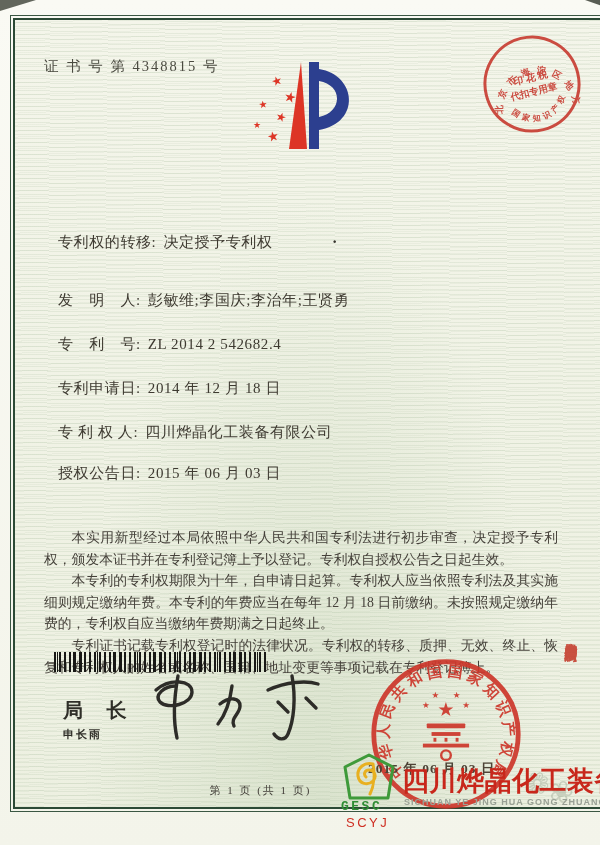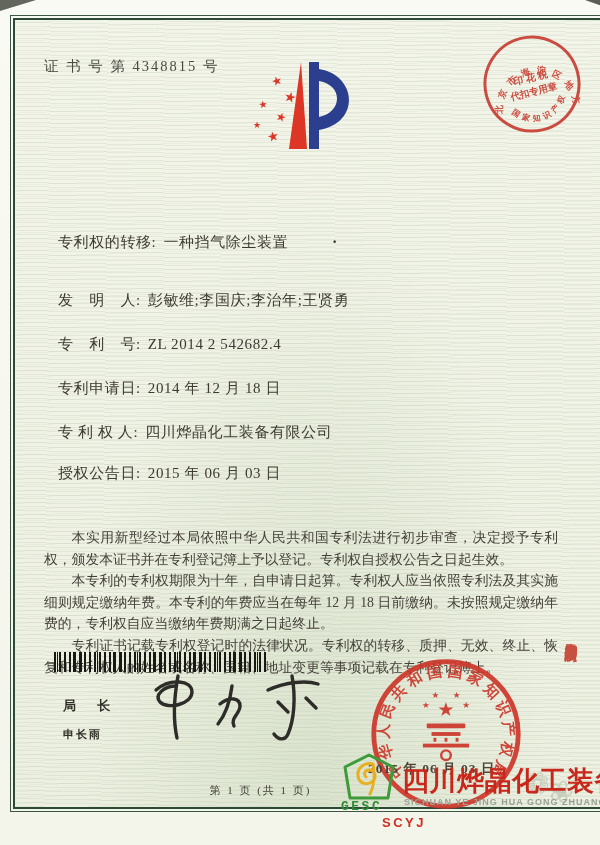--- a/index.html
+++ b/index.html
@@ -29,40 +29,40 @@
   .f0{top:233px}.f1{top:291px}.f2{top:335px}.f3{top:379px}.f4{top:423px}.f5{top:464px}
   .stray-dot{position:absolute;left:332px;top:233px;font-size:16px;font-weight:bold;color:#33312b;}
   .body-text{position:absolute;left:44px;top:490px;width:514px;margin-top:37px;}
   .body-text p{margin:0;text-indent:2em;font-size:13.8px;line-height:21.6px;
     text-align:justify;color:#45413a;}
   .barcode{position:absolute;left:54px;top:652px;width:213px;height:20px;
     background:
       repeating-linear-gradient(90deg,#181815 0 2px,transparent 2px 5px),
       repeating-linear-gradient(90deg,#181815 0 1px,transparent 1px 8px);
     background-position:0 0,3px 0;}
-  .director-label{position:absolute;left:63px;top:697px;font-family:Liberation Serif, serif;
-    font-size:13px;font-weight:600;letter-spacing:9px;color:#2f2e28;}
+  .director-label{position:absolute;left:63px;top:697px;font-family:Liberation Sans, sans-serif;
+    font-size:20px;font-weight:600;letter-spacing:9px;color:#2f2e28;}
   .director-name{position:absolute;left:63px;top:727px;font-family:"Liberation Sans",sans-serif;
     font-size:11px;font-weight:600;letter-spacing:2px;color:#2f2e28;}
   .signature-svg{position:absolute;left:140px;top:664px;}
   .emblem-seal{position:absolute;left:368px;top:656px;z-index:2;}
   .seal-date{position:absolute;left:368px;top:760px;z-index:3;font-size:13.5px;font-weight:700;
     letter-spacing:1px;color:#4d4336;}
   .page-info{position:absolute;left:168px;top:783px;width:185px;text-align:center;
     font-size:11px;letter-spacing:2px;color:#44403a;}
   .edge-text{position:absolute;left:557px;top:633px;height:182px;writing-mode:vertical-rl;
     font-size:12.5px;font-weight:600;color:#c64434;letter-spacing:0.5px;
     transform:rotate(4deg);opacity:0.92;z-index:1;}
   .flourish{position:absolute;left:524px;top:770px;font-size:30px;color:rgba(158,168,148,0.45);
     transform:rotate(18deg);z-index:1;}
   .gesc-logo{position:absolute;left:340px;top:752px;z-index:4;}
   .gesc-text{position:absolute;left:341px;top:799px;z-index:4;font-family:Liberation Mono, monospace;
     font-size:13px;font-weight:800;letter-spacing:2.5px;color:#2e8c33;}
   .scyj-text{position:absolute;left:346px;top:815px;z-index:4;font-family:"Liberation Sans",sans-serif;
-    font-size:13px;font-weight:700;letter-spacing:2.5px;color:#cf2f23;margin-left:36px;}
+    font-size:13px;font-weight:400;letter-spacing:2.5px;color:#cf2f23;}
   .company-cn{position:absolute;left:402px;top:763px;z-index:4;font-family:"Liberation Sans",sans-serif;
     font-size:27px;font-weight:800;letter-spacing:0.5px;color:#c8271b;white-space:nowrap;}
   .company-en{position:absolute;left:404px;top:797px;z-index:4;font-family:"Liberation Sans",sans-serif;
     font-size:9px;font-weight:700;letter-spacing:1px;color:#99a095;white-space:nowrap;}
   .tax-stamp{position:absolute;left:472px;top:24px;transform:rotate(-14deg);opacity:0.9;}
   .content{position:absolute;inset:0;z-index:2;}
 </style>
 </head>
 <body>
 
@@ -103,21 +103,21 @@
         <text x="53" y="45" font-size="14" transform="rotate(14 53 41)">★</text>
         <text x="26" y="51" font-size="10" transform="rotate(-8 26 48)">★</text>
         <text x="44" y="64" font-size="12" transform="rotate(18 44 60)">★</text>
         <text x="20" y="71" font-size="9">★</text>
         <text x="36" y="84" font-size="13" transform="rotate(-12 36 80)">★</text>
       </g>
     </svg>
 
 
     <div class="field f0">
-      <span>专利权的转移:</span><span class="val">一种挡气除尘装置</span>
+      <span>专利权的转移:</span><span class="val">决定授予专利权</span>
     </div>
     <div class="stray-dot">·</div>
     <div class="field f1">
       <span>发　明　人:</span><span class="val">彭敏维;李国庆;李治年;王贤勇</span>
     </div>
     <div class="field f2">
       <span>专　利　号:</span><span class="val">ZL 2014 2 542682.4</span>
     </div>
     <div class="field f3">
       <span>专利申请日:</span><span class="val">2014 年 12 月 18 日</span>

